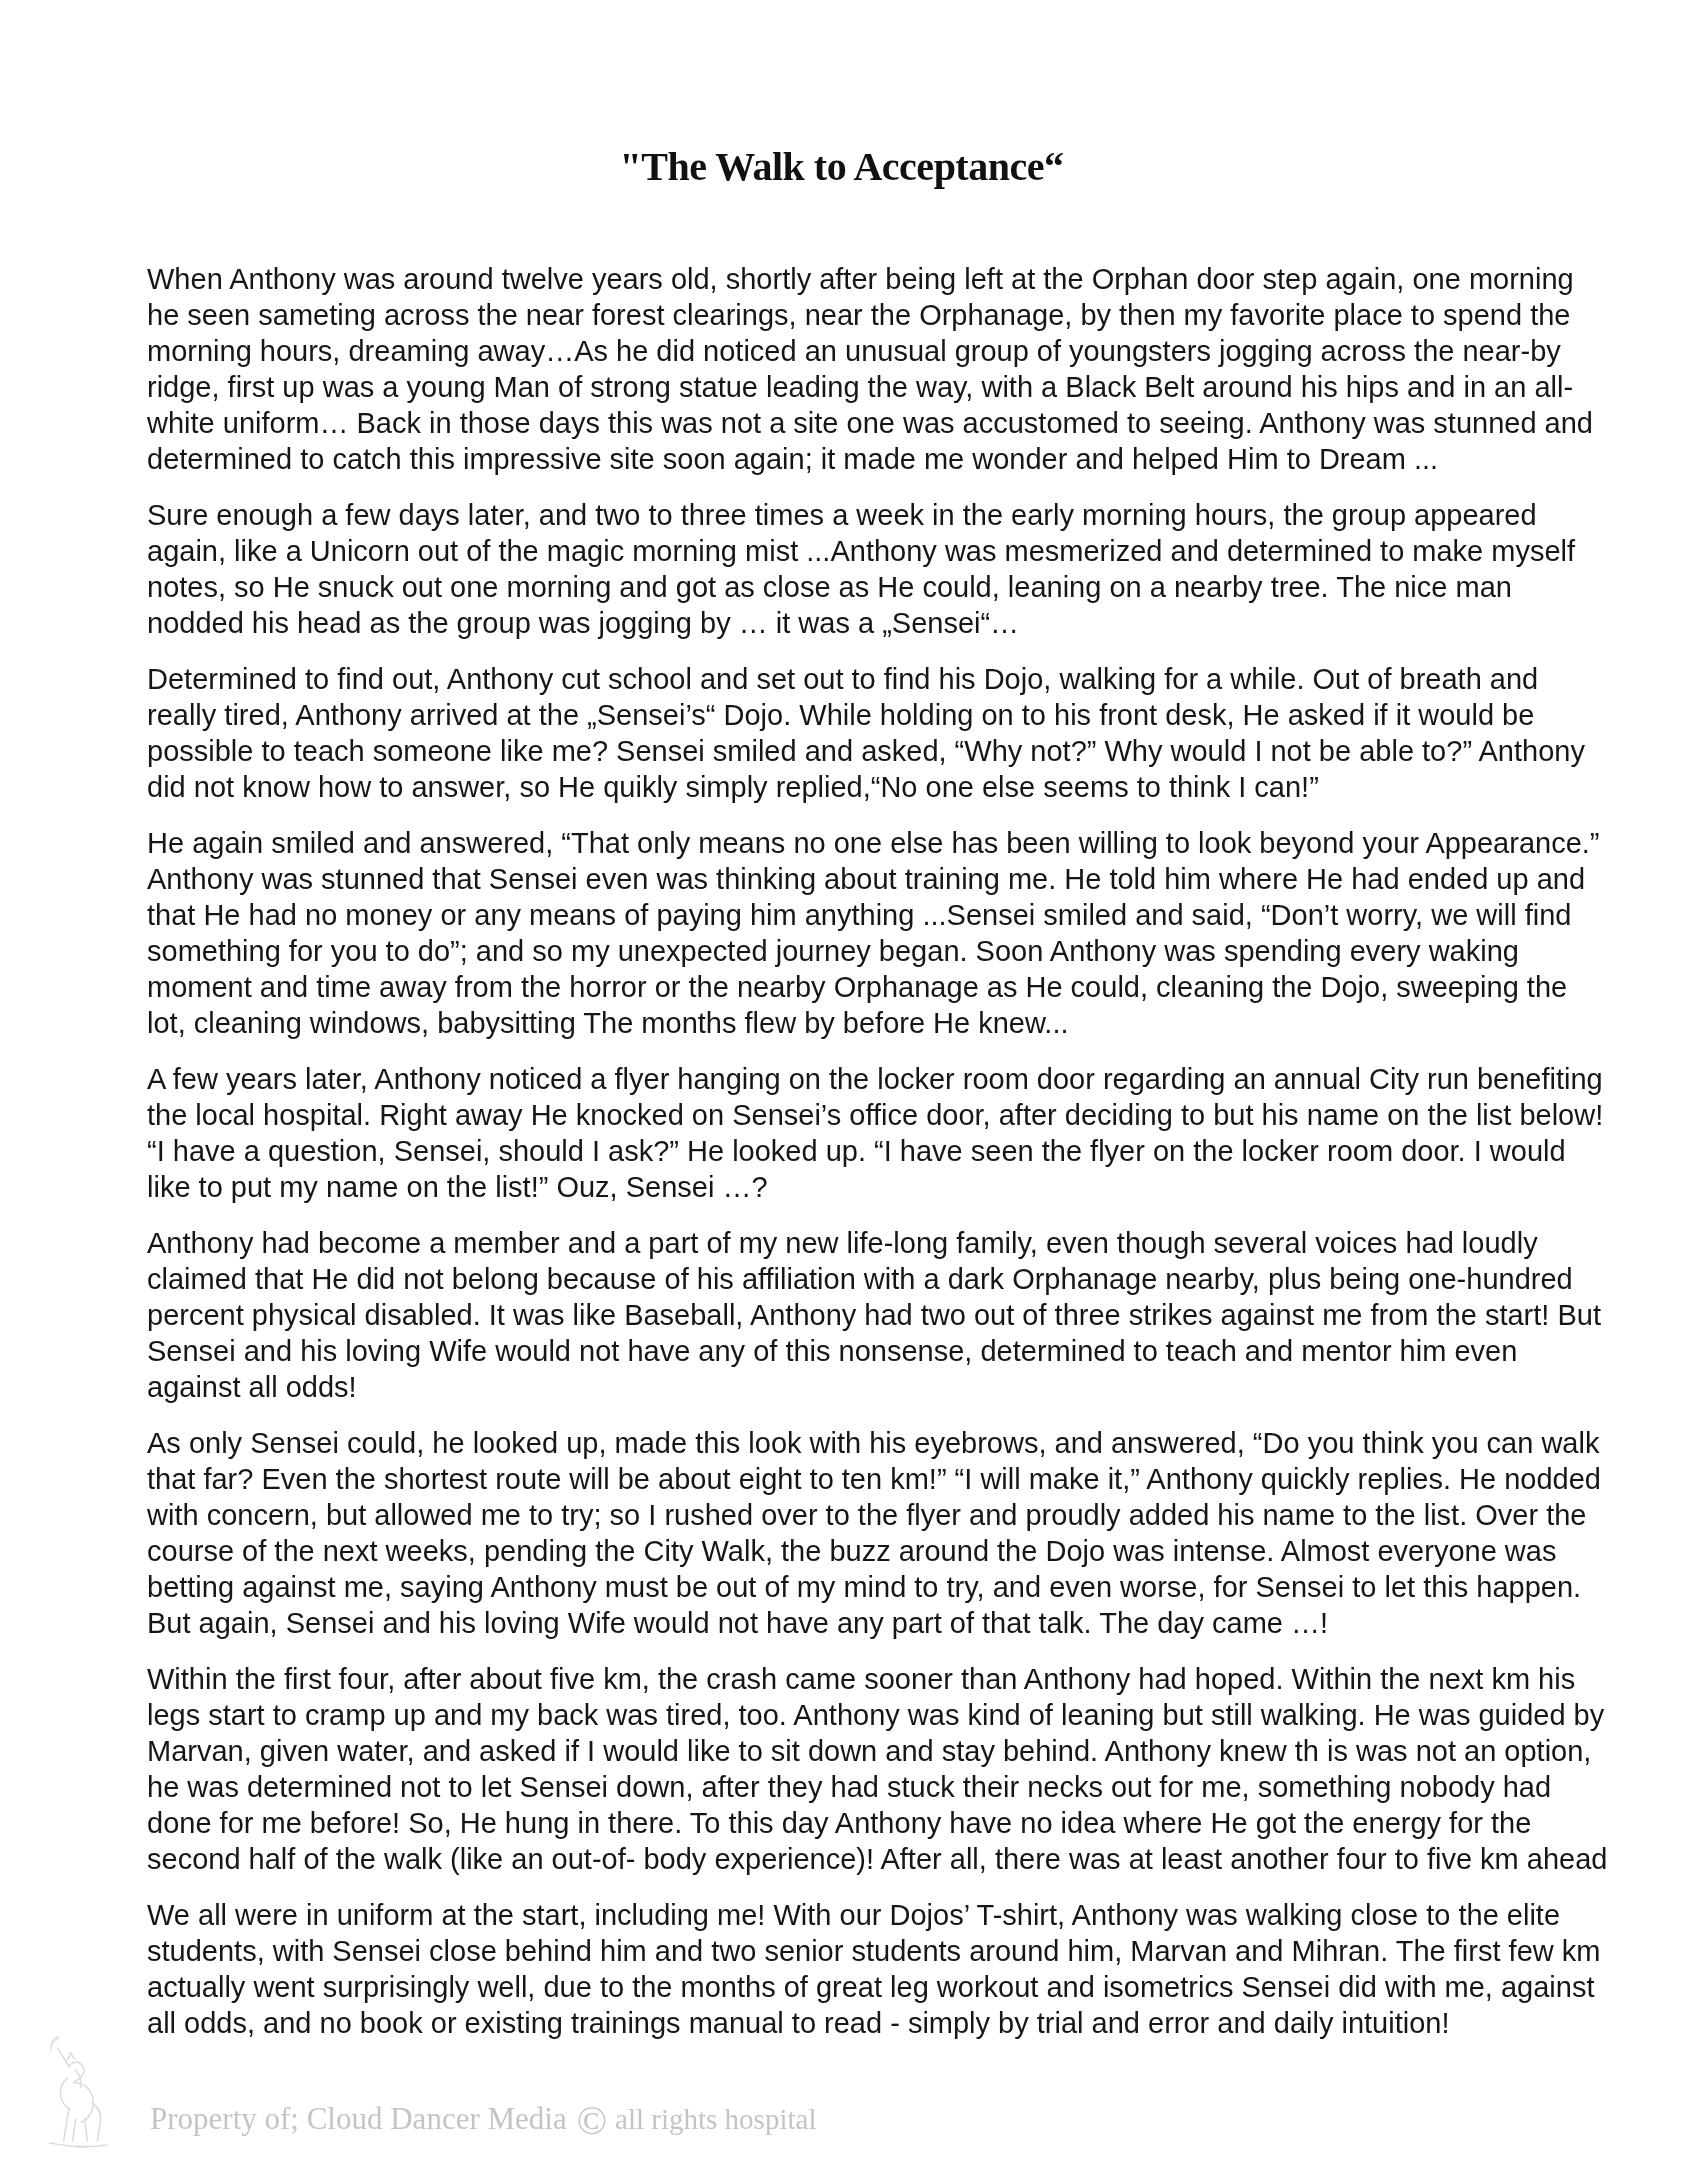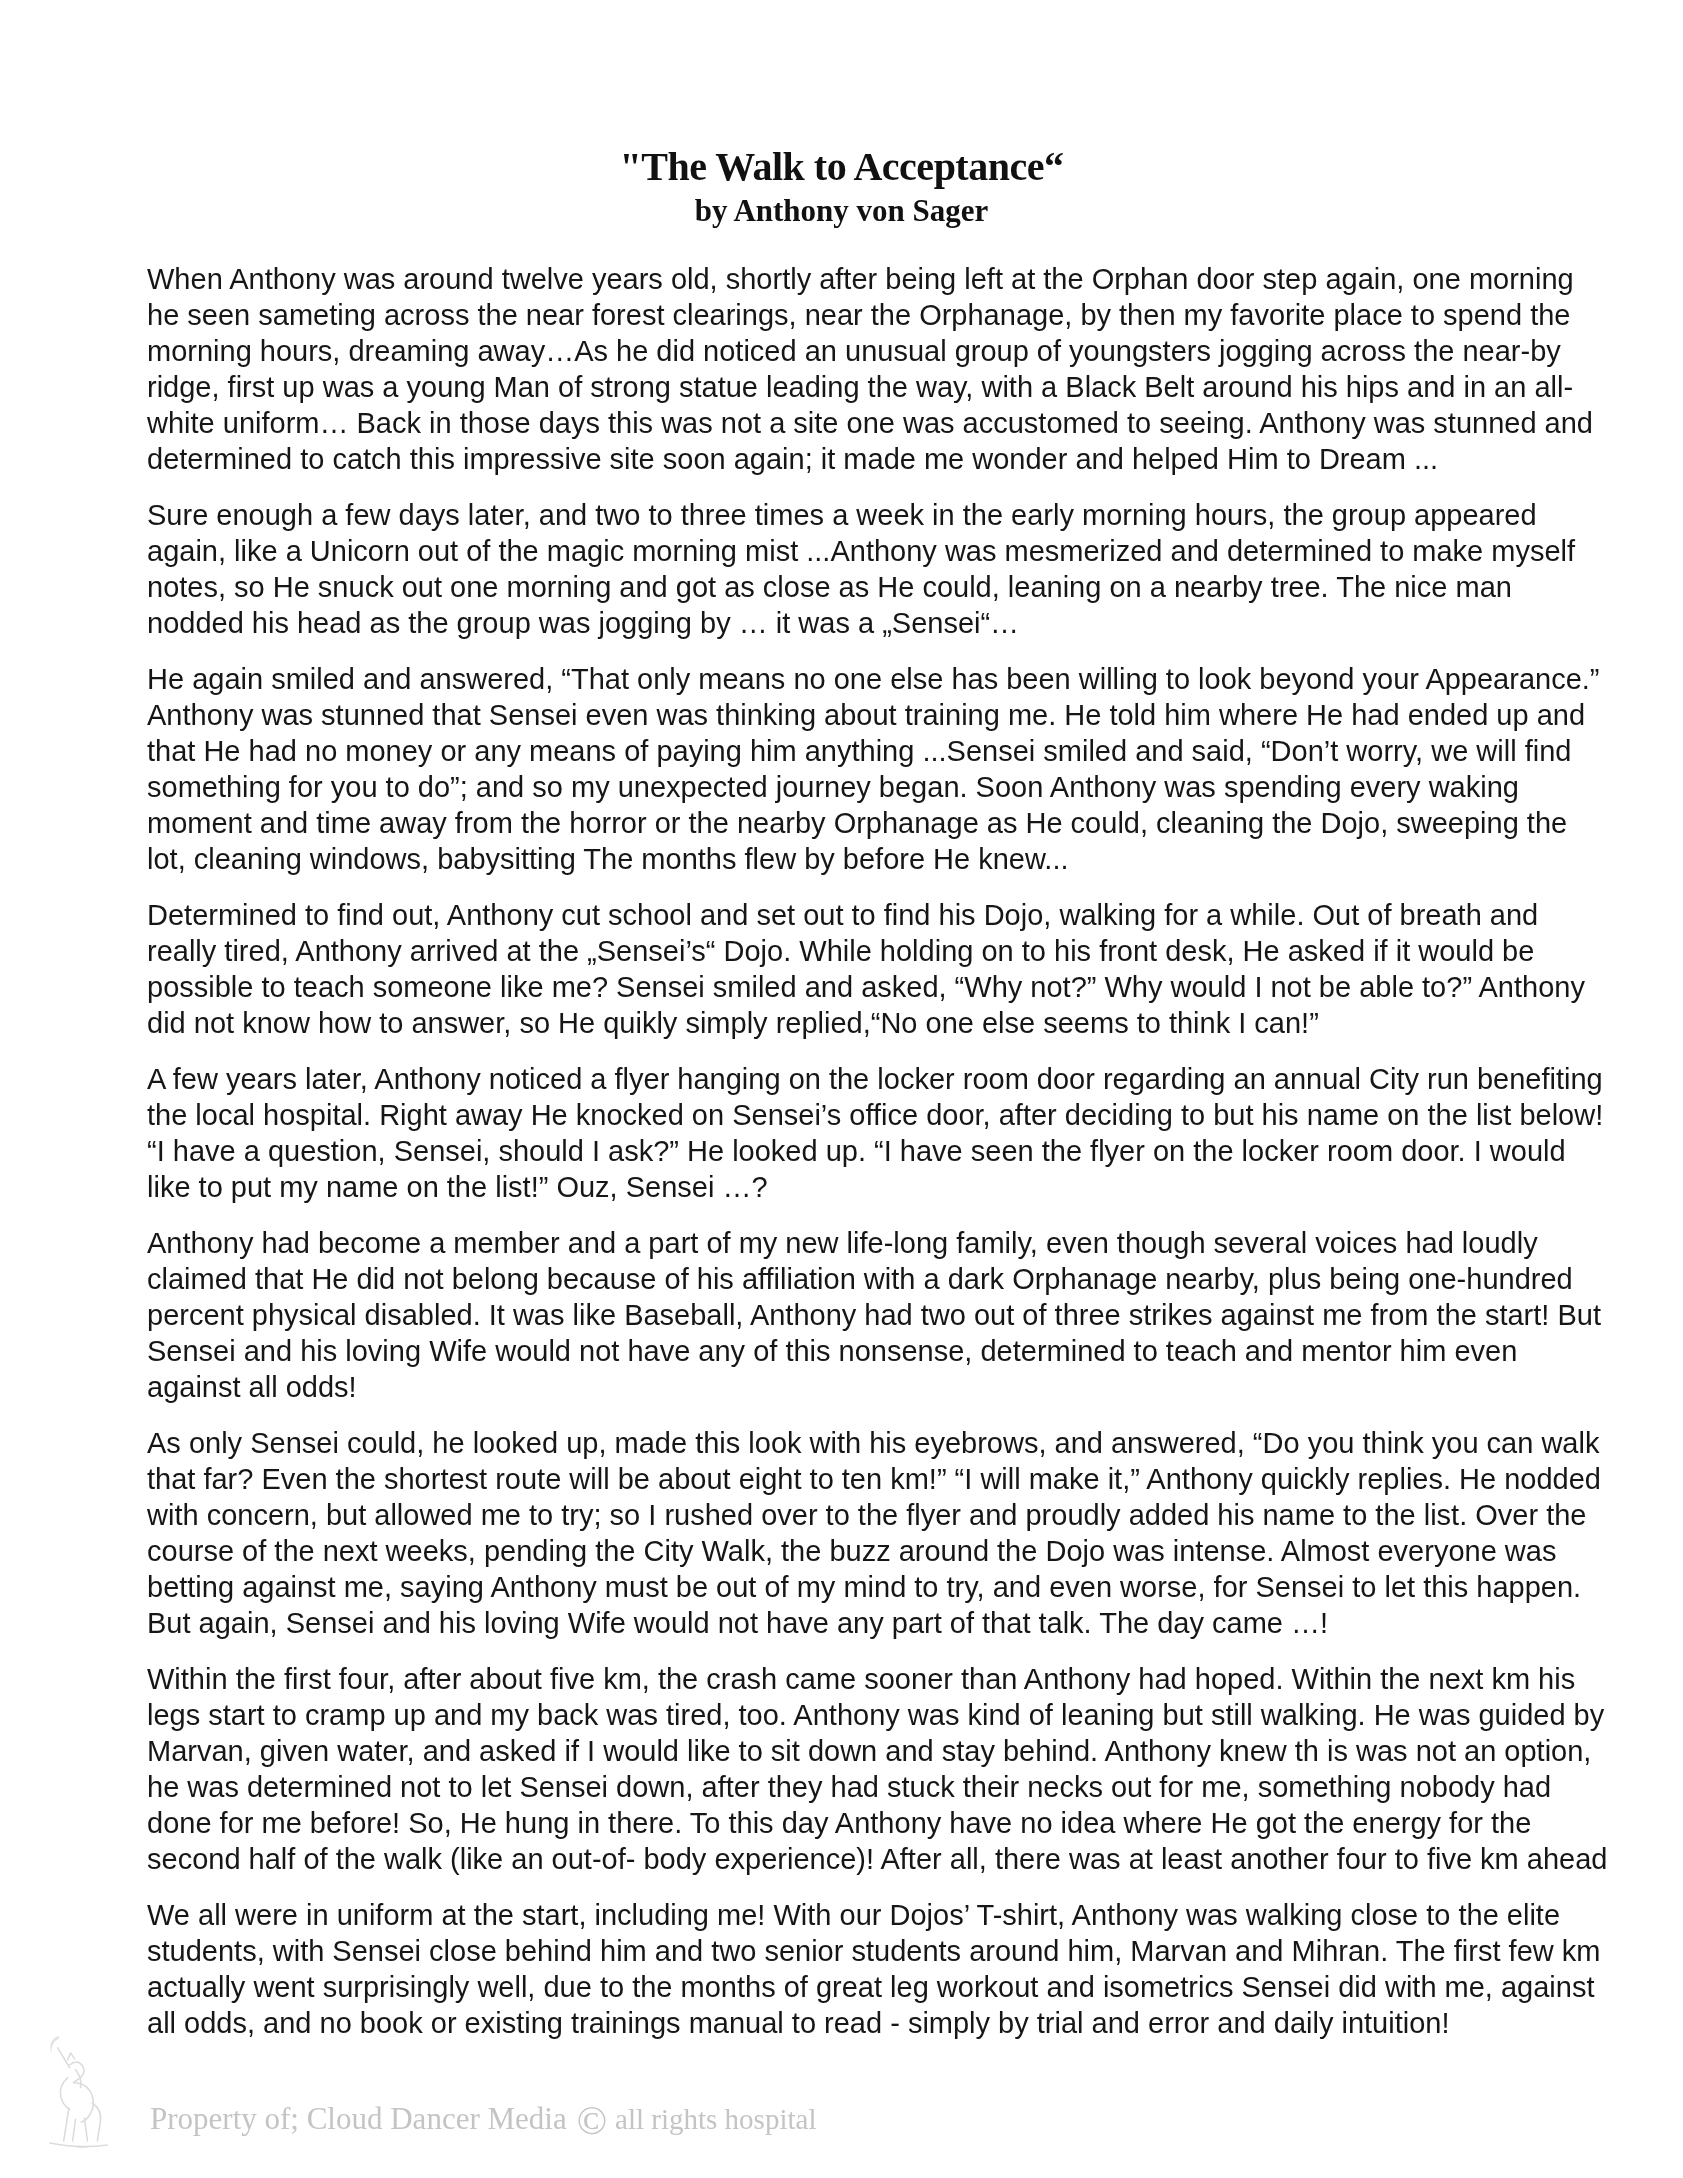--- a/index.html
+++ b/index.html
@@ -81,43 +81,42 @@
   .footer-line .rights {
     font-size: 29px;
   }
 </style>
 </head>
 <body>
 
 <main class="page">
 
   <h1 class="title">"The Walk to Acceptance“</h1>
-  <div class="byline">by Anthony von Sager</div>
 
   <section class="story">
     <p class="para">When Anthony was around twelve years old, shortly after being left at the Orphan door step again, one morning
 he seen  sameting across the near forest clearings, near the Orphanage, by then my favorite place to spend the
 morning hours, dreaming away…As he did noticed an unusual group of youngsters jogging across the near-by
 ridge, first up was a young Man of strong statue leading the way, with a Black Belt around his hips and in an all-
 white uniform… Back in those days this was not a site one was accustomed to seeing. Anthony was stunned and
 determined to catch this impressive site soon again; it made me wonder and helped Him to Dream ...</p>
     <p class="para">Sure enough a few days later, and two to three times a week in the early morning hours, the group appeared
 again, like a Unicorn out of the magic morning mist ...Anthony was mesmerized and determined to make myself
 notes, so He snuck out one morning and got as close as He could, leaning on a nearby tree. The nice man
 nodded his head as the group was jogging by … it was a „Sensei“…</p>
+    <p class="para">Determined to find out, Anthony cut school and set out to find his Dojo, walking for a while.  Out of breath and
+really tired, Anthony arrived at the „Sensei’s“ Dojo. While holding on to his front desk, He asked if it would be
+possible to teach someone like me? Sensei smiled and asked, “Why not?” Why would I not be able to?”  Anthony
+did not know how to answer, so He quikly simply replied,“No one else seems to think I can!”</p>
     <p class="para">He again smiled and answered, “That only means no one else has been willing to look beyond your Appearance.”
 Anthony was stunned that Sensei even was thinking about training me. He told him where He had ended up and
 that He had no money or any means of paying him anything ...Sensei smiled and said, “Don’t worry, we will find
 something for you to do”; and so my unexpected journey began. Soon Anthony was spending every waking
 moment and time away from the horror or the nearby Orphanage as He could, cleaning the Dojo, sweeping the
 lot, cleaning windows, babysitting The months flew by before He knew...</p>
-    <p class="para">Determined to find out, Anthony cut school and set out to find his Dojo, walking for a while.  Out of breath and
-really tired, Anthony arrived at the „Sensei’s“ Dojo. While holding on to his front desk, He asked if it would be
-possible to teach someone like me? Sensei smiled and asked, “Why not?” Why would I not be able to?”  Anthony
-did not know how to answer, so He quikly simply replied,“No one else seems to think I can!”</p>
     <p class="para">A few years later, Anthony noticed a flyer hanging on the locker room door regarding an annual City run benefiting
 the local hospital. Right away He knocked on Sensei’s office door, after deciding to but his name on the list below!
 “I have a question, Sensei, should I ask?” He looked up. “I have seen the flyer on the locker room door. I would
 like to put my name on the list!” Ouz, Sensei …?</p>
     <p class="para">Anthony had become a member and a part of my new life-long family, even though several voices had loudly
 claimed that He did not belong because of his affiliation with a dark Orphanage nearby, plus being one-hundred
 percent physical disabled. It was like Baseball, Anthony had two out of three strikes against me from the start! But
 Sensei and his loving Wife would not have any of this nonsense, determined to teach and mentor him even
 against all odds!</p>
     <p class="para">As only Sensei could, he looked up, made this look with his eyebrows, and answered, “Do you think you can walk

